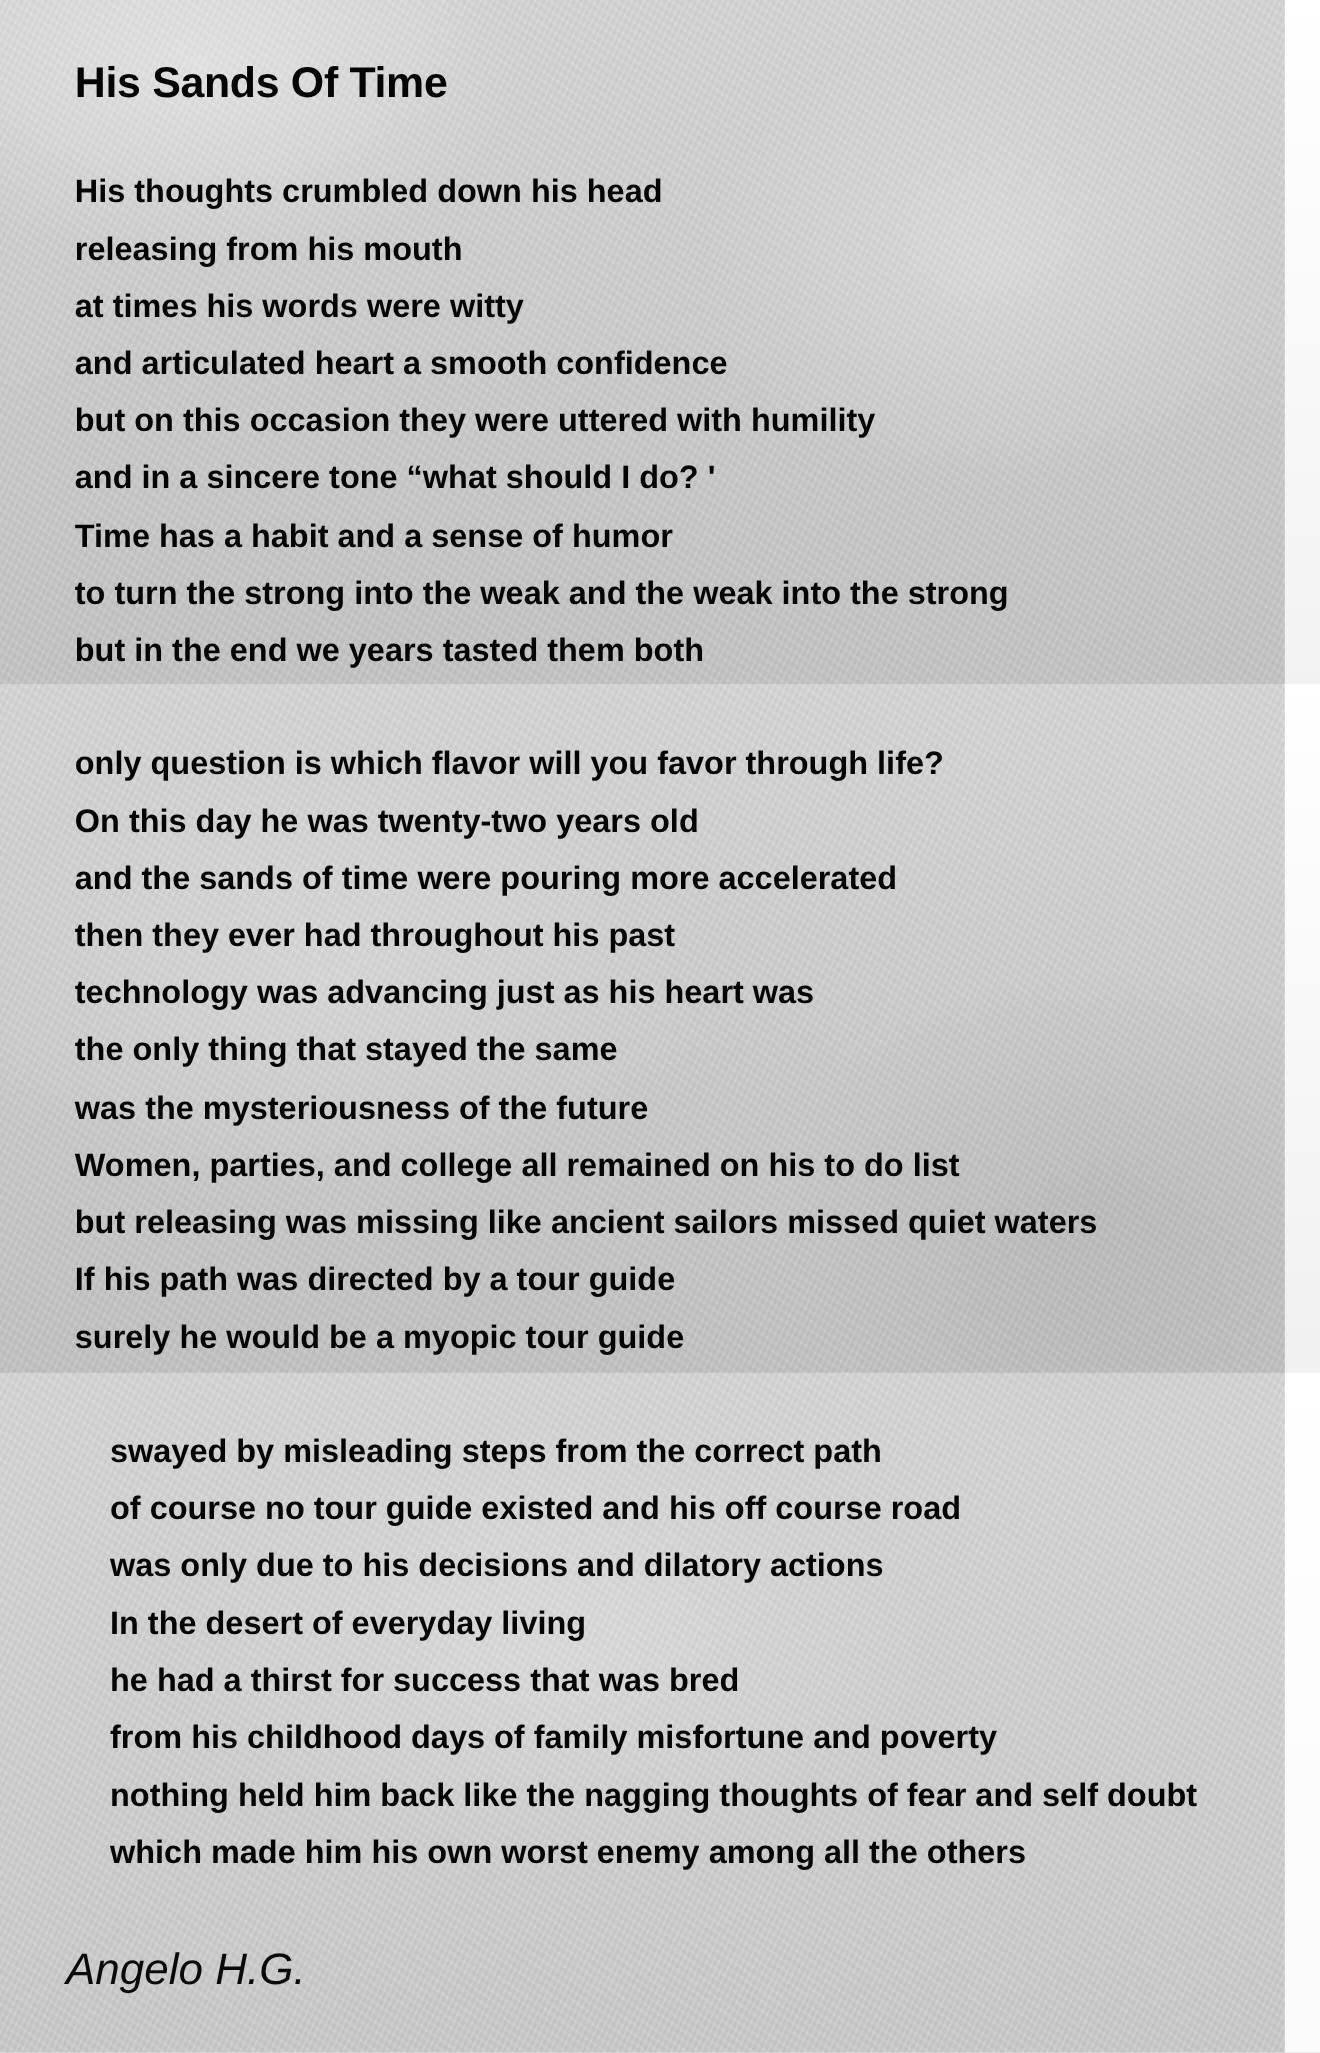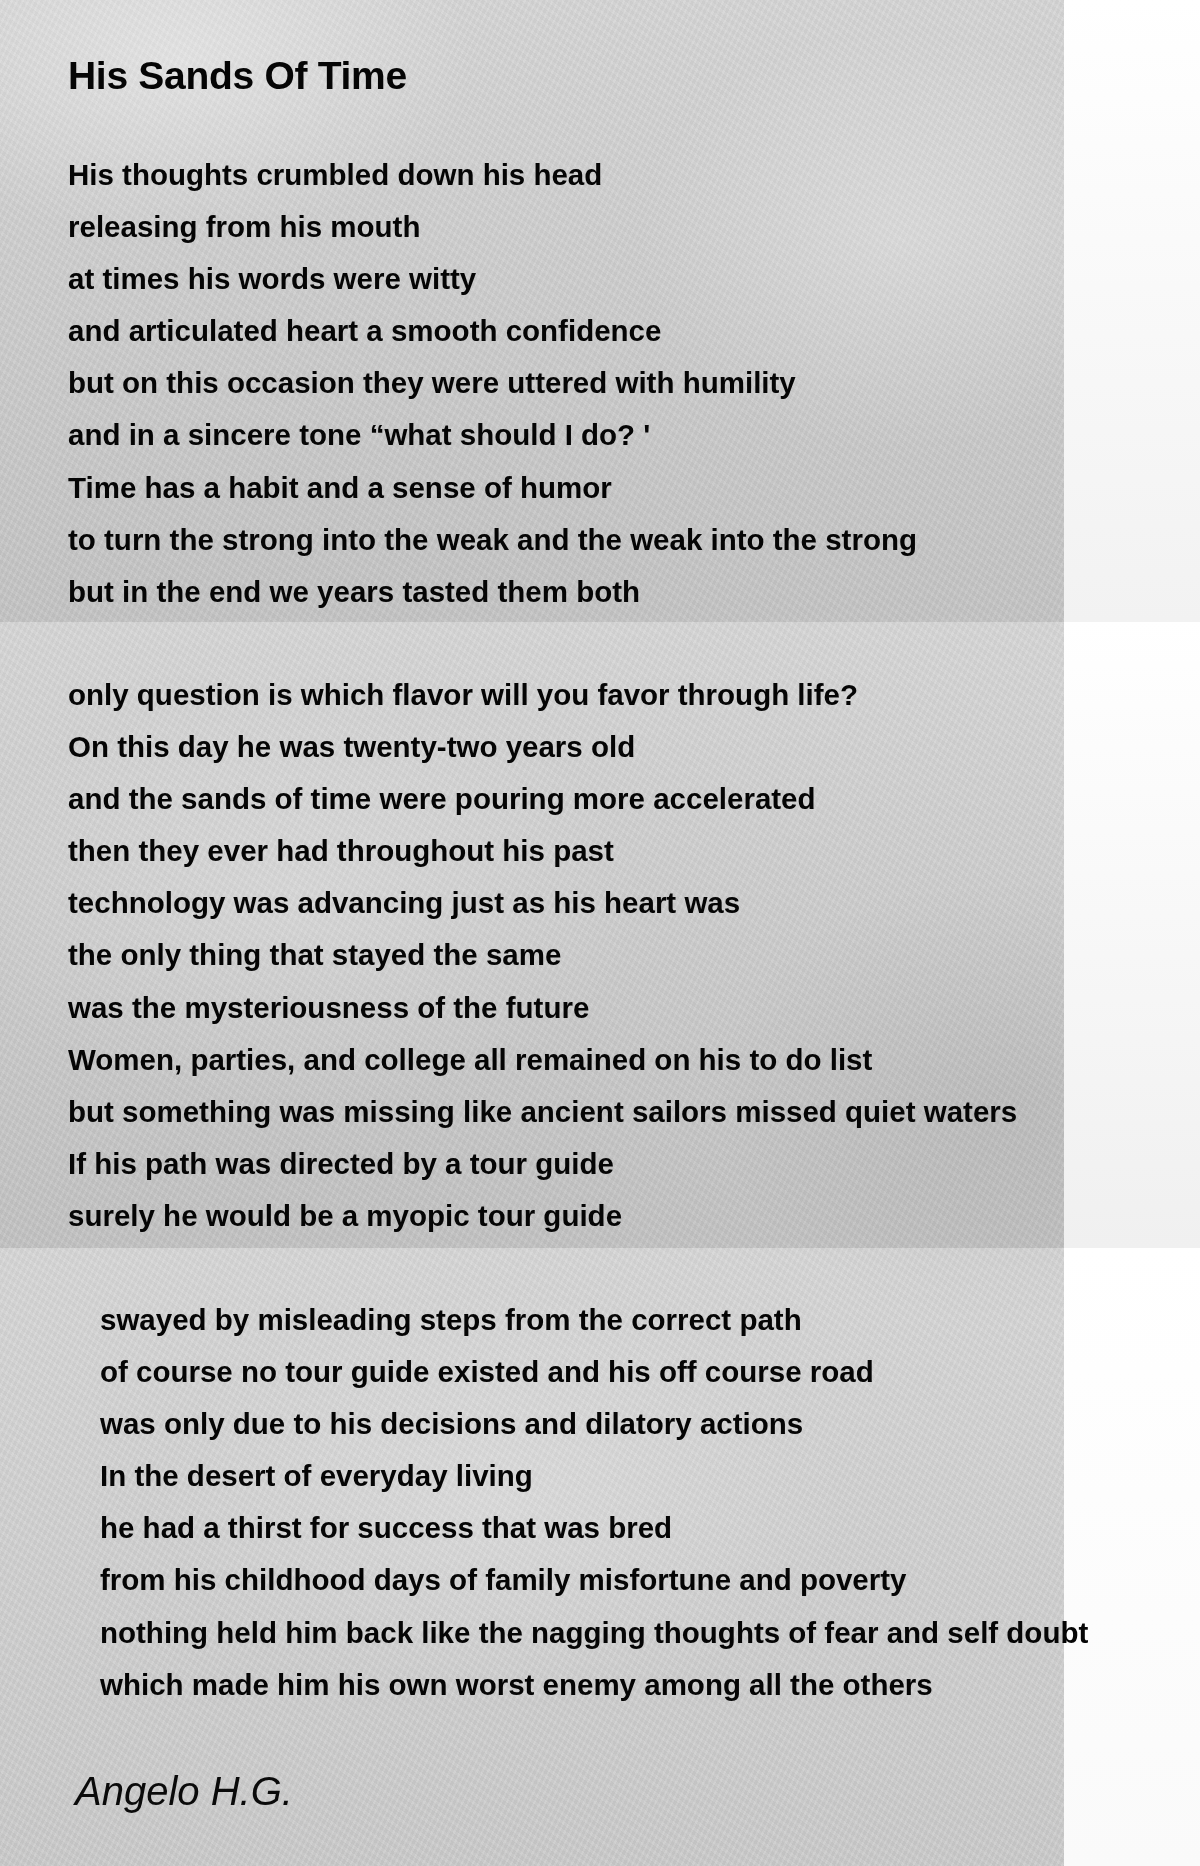--- a/index.html
+++ b/index.html
@@ -5,21 +5,21 @@
     html, body { margin: 0; padding: 0; }
     body {
       width: 1200px;
       height: 1866px;
       overflow: hidden;
       font-family: "Liberation Sans", sans-serif;
       color: #050505;
     }
     .page {
       position: relative;
-      width: 1064px;
+      width: 1168px;
       height: 1866px;
       background:
         radial-gradient(ellipse 420px 260px at 180px 60px, rgba(255,255,255,0.35), transparent 70%),
         radial-gradient(ellipse 380px 300px at 900px 240px, rgba(255,255,255,0.25), transparent 70%),
         radial-gradient(ellipse 500px 300px at 300px 900px, rgba(255,255,255,0.22), transparent 70%),
         radial-gradient(ellipse 420px 320px at 1000px 1100px, rgba(0,0,0,0.05), transparent 70%),
         radial-gradient(ellipse 500px 300px at 500px 1500px, rgba(255,255,255,0.2), transparent 70%),
         repeating-linear-gradient(115deg, rgba(255,255,255,0.06) 0 2px, rgba(0,0,0,0.025) 2px 5px),
         repeating-linear-gradient(35deg, rgba(255,255,255,0.05) 0 3px, rgba(0,0,0,0.02) 3px 7px),
         #cfcfcf;
@@ -54,21 +54,21 @@
       font-size: 29.5px;
       font-weight: bold;
       line-height: 52.1px;
       white-space: nowrap;
     }
     .stanza-1 { top: 149px; }
     .stanza-2 { top: 669px; }
     .stanza-3 { top: 1294px; margin-left: 32px; }
     .author {
       position: absolute;
-      left: 75px;
+      left: 60px;
       top: 1767px;
       margin: 0;
       font-size: 40px;
       font-style: italic;
       font-weight: normal;
       line-height: 48px;
       color: #0a0a0a;
     }
   </style>
 </head>
@@ -95,21 +95,21 @@
 
   <ul class="stanza stanza-2">
     <li>only question is which flavor will you favor through life?</li>
     <li>On this day he was twenty-two years old</li>
     <li>and the sands of time were pouring more accelerated</li>
     <li>then they ever had throughout his past</li>
     <li>technology was advancing just as his heart was</li>
     <li>the only thing that stayed the same</li>
     <li>was the mysteriousness of the future</li>
     <li>Women, parties, and college all remained on his to do list</li>
-    <li>but something was missing like ancient sailors missed quiet waters</li>
+    <li>but releasing was missing like ancient sailors missed quiet waters</li>
     <li>If his path was directed by a tour guide</li>
     <li>surely he would be a myopic tour guide</li>
   </ul>
 
   <ul class="stanza stanza-3">
     <li>swayed by misleading steps from the correct path</li>
     <li>of course no tour guide existed and his off course road</li>
     <li>was only due to his decisions and dilatory actions</li>
     <li>In the desert of everyday living</li>
     <li>he had a thirst for success that was bred</li>

